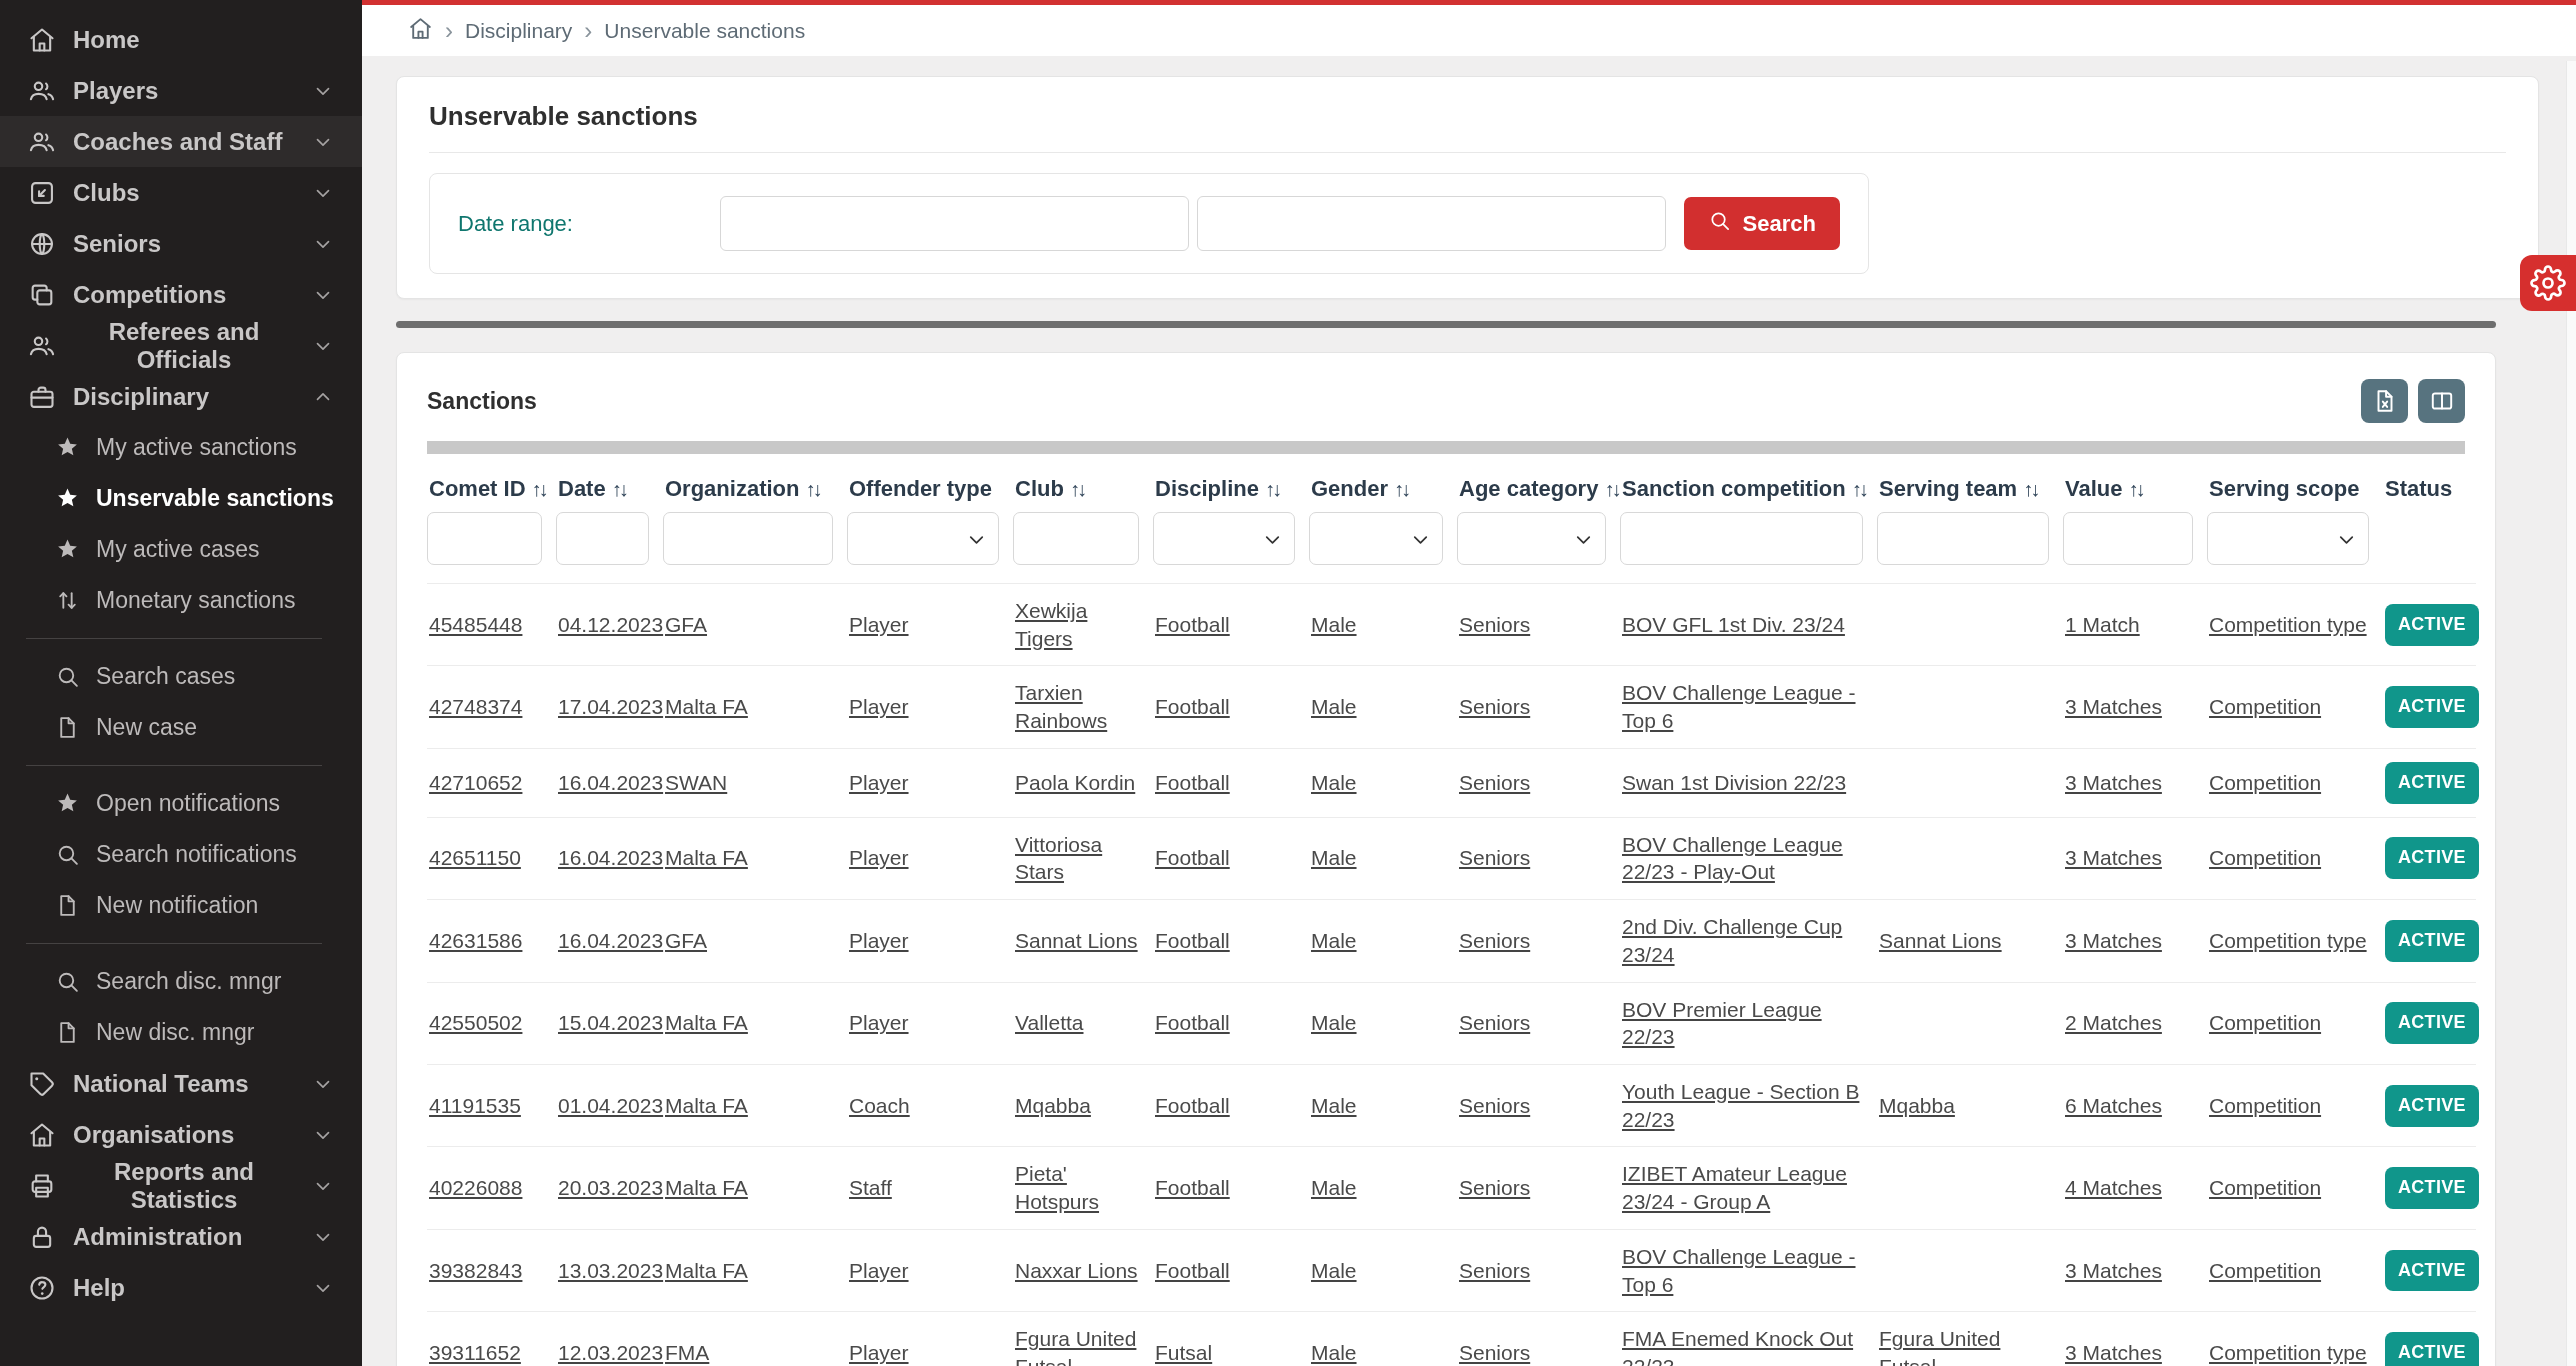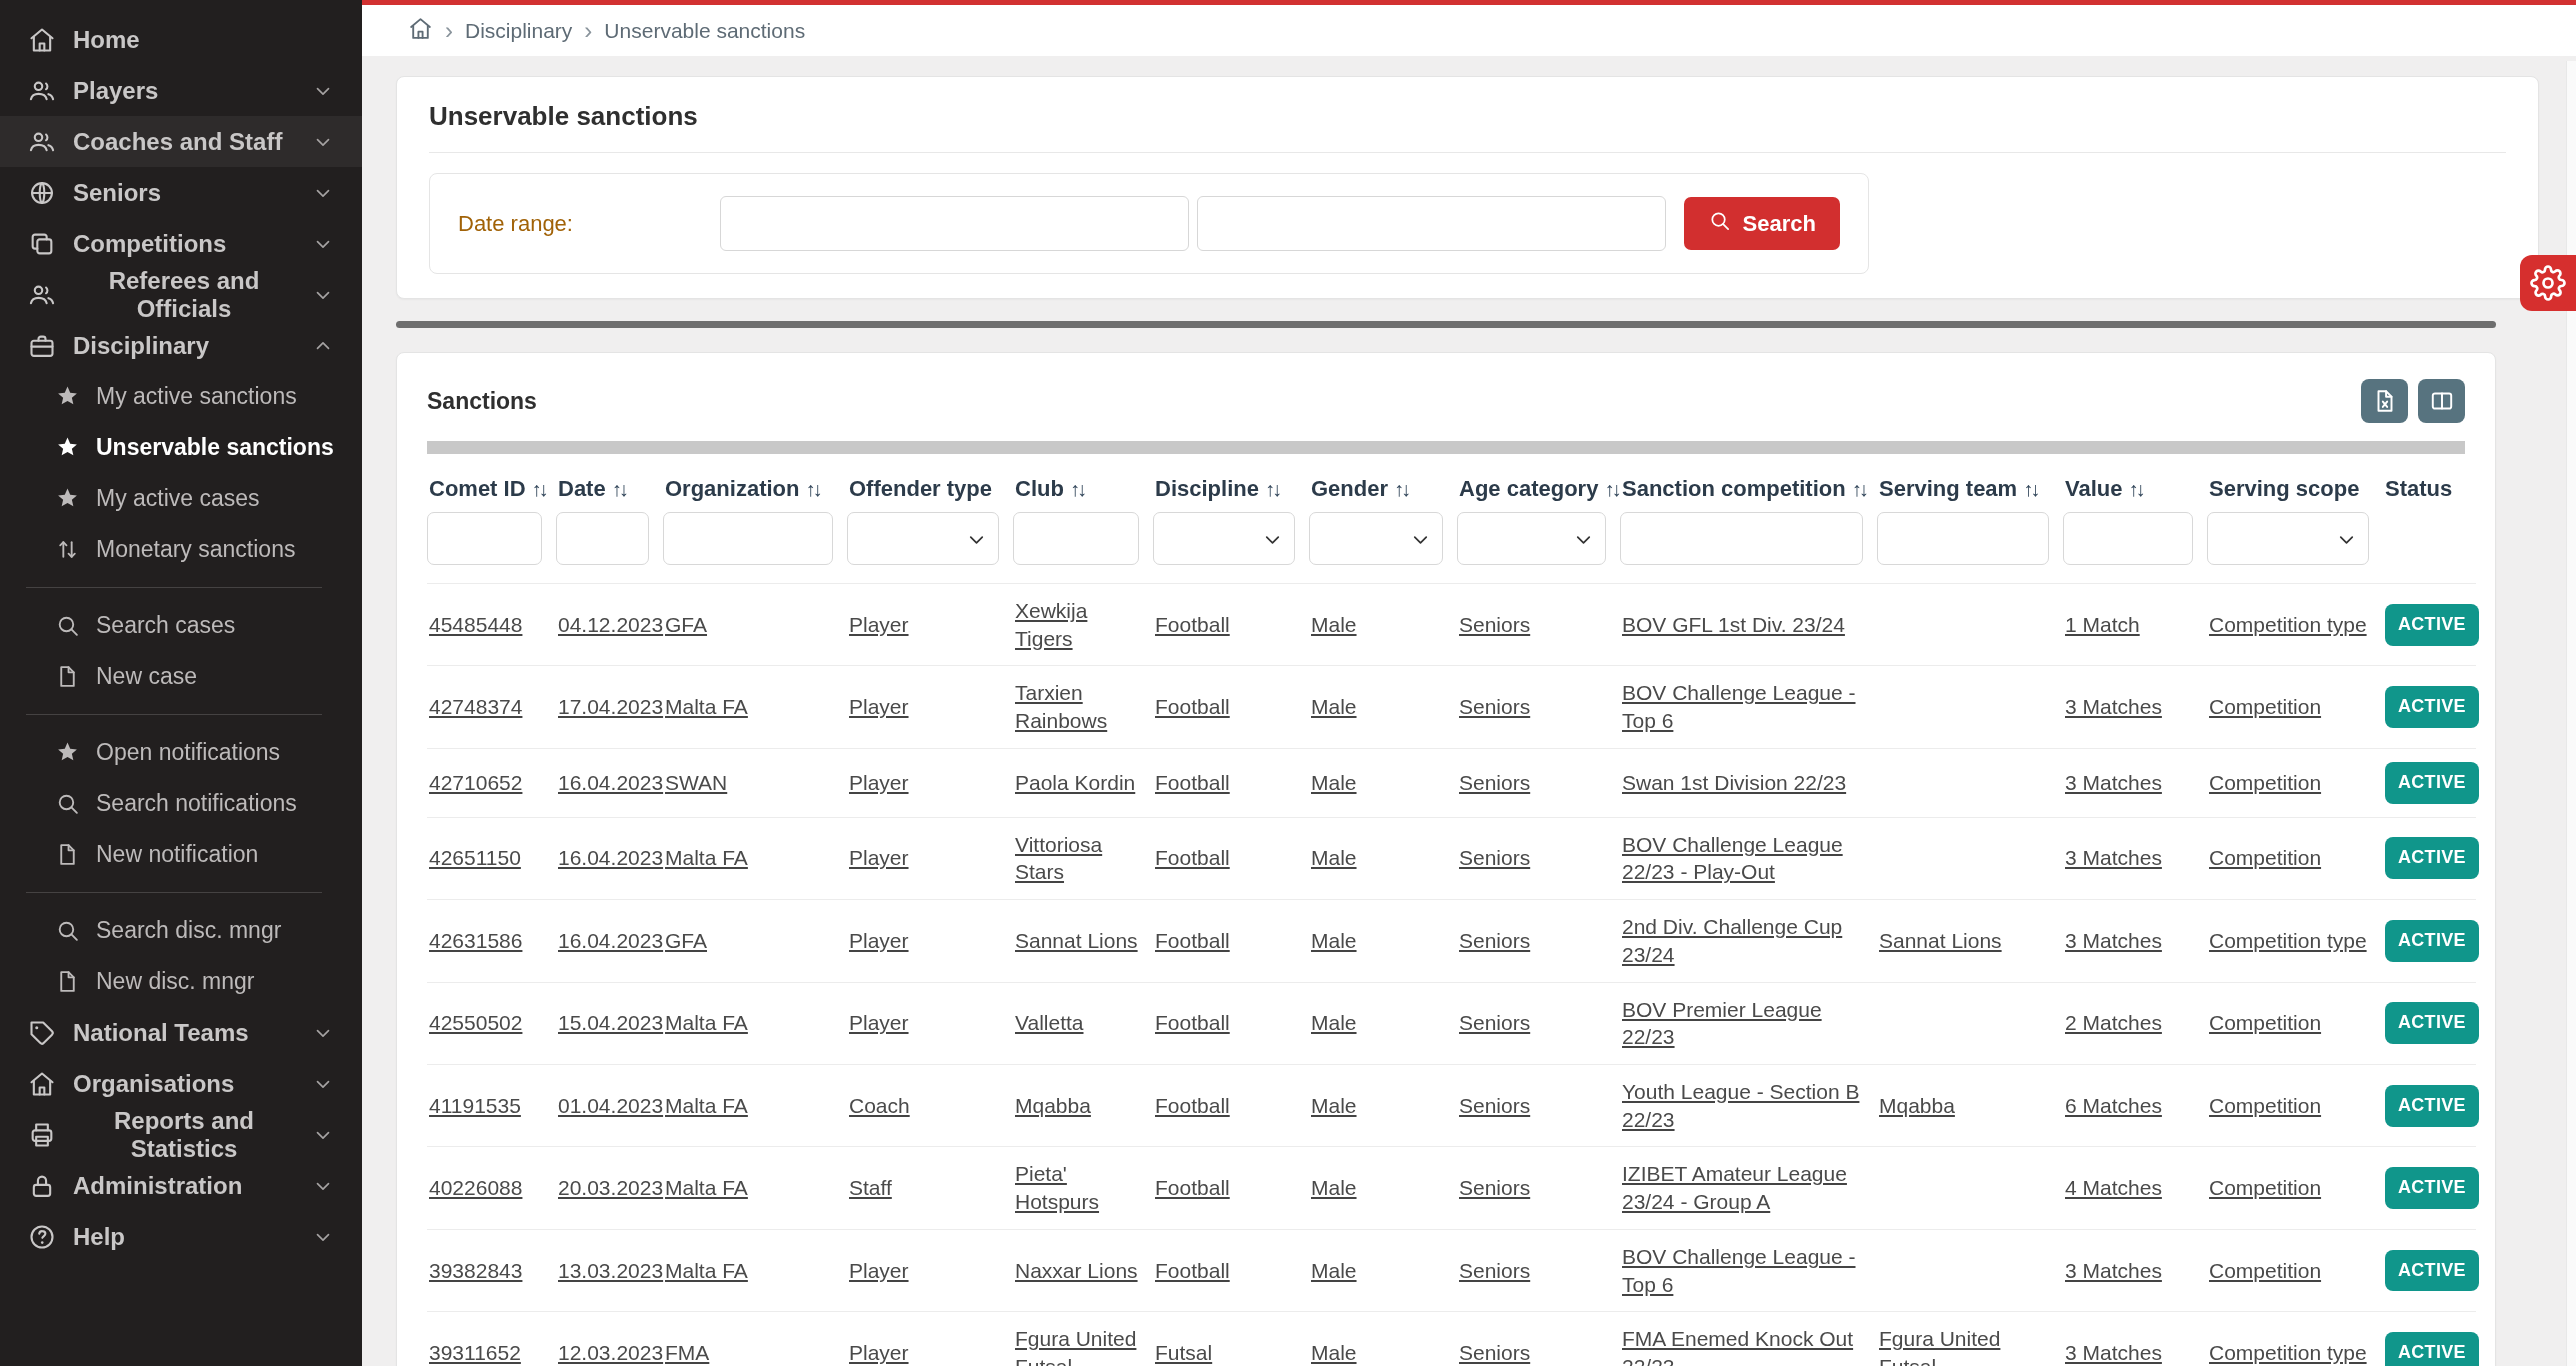--- a/index.html
+++ b/index.html
@@ -24,21 +24,21 @@
   .topbar svg { width:25px; height:25px; color:#5e6b75; }
   .crumb-sep { color:#8a949c; font-size:24px; line-height:1; }
   .crumb { cursor:pointer; }
 
   .content { padding:20px 0 0 34px; }
   .card { background:#fff; border:1px solid #e4e4e4; border-radius:8px; box-shadow:0 1px 2px rgba(0,0,0,.04); }
   .card1 { width:2143px; padding:24px 32px; }
   .page-title { font-size:26px; font-weight:700; color:#2f2f2f; }
   .card1 hr { border:none; border-top:1px solid #e8e8e8; margin-top:20px; }
   .daterange-box { border:1px solid #e5e5e5; border-radius:8px; margin-top:20px; padding:22px 28px; width:1440px; display:flex; align-items:center; }
-  .dr-label { width:269px; font-size:22px; color:#a16207; }
+  .dr-label { width:269px; font-size:22px; color:#0f766e; }
   .dr-input { width:481px; height:55px; border:1px solid #d7d7d7; border-radius:6px; background:#fff; margin-right:8px; font-size:21px; padding:0 14px; }
   .btn-search { margin-left:10px; height:53px; padding:0 24px; background:#d22f2f; border:none; border-radius:7px; color:#fff; font-size:22px; font-weight:700; display:flex; align-items:center; gap:12px; cursor:pointer; }
   .btn-search svg { width:23px; height:23px; }
 
   .hscroll-dark { width:2100px; height:7px; background:#6e6e6e; border-radius:4px; margin-top:22px; }
 
   .card2 { width:2100px; margin-top:24px; padding:26px 30px 12px; }
   .card2-head { display:flex; align-items:center; }
   .card2-title { font-size:23px; font-weight:700; color:#2f2f2f;text-align:right; }
   .head-btns { margin-left:auto; display:flex; gap:10px; }
@@ -91,20 +91,31 @@
             </svg></span>
         </div>
         <div class="side-item highlight">
           <svg viewBox="0 0 24 24" fill="none" stroke="currentColor" stroke-width="1.8" stroke-linecap="round" stroke-linejoin="round">
             <circle cx="9" cy="8" r="3.2"></circle>
             <path d="M2.5 19c.7-3 3-4.5 6.5-4.5s6.3 1.5 7 4.5"></path>
             <path d="M15.5 5.6a3.2 3.2 0 0 1 0 4.9"></path>
             <path d="M17.5 14.7c2.2.5 3.5 1.9 4 4.3"></path>
           </svg>
           <span>Coaches and Staff</span>
+          <span class="chev"><svg viewBox="0 0 24 24" fill="none" stroke="currentColor" stroke-width="1.8" stroke-linecap="round" stroke-linejoin="round" style="width:22px;height:22px">
+              <path d="M6 9.5l6 6 6-6"></path>
+            </svg></span>
+        </div>
+        <div class="side-item">
+          <svg viewBox="0 0 24 24" fill="none" stroke="currentColor" stroke-width="1.8" stroke-linecap="round" stroke-linejoin="round">
+            <rect x="3.5" y="3.5" width="17" height="17" rx="3"></rect>
+            <path d="M14.5 9.5l-5 5"></path>
+            <path d="M9.5 10.5v4h4"></path>
+          </svg>
+          <span>Clubs</span>
           <span class="chev"><svg viewBox="0 0 24 24" fill="none" stroke="currentColor" stroke-width="1.8" stroke-linecap="round" stroke-linejoin="round" style="width:22px;height:22px">
               <path d="M6 9.5l6 6 6-6"></path>
             </svg></span>
         </div>
         <div class="side-item">
           <svg viewBox="0 0 24 24" fill="none" stroke="currentColor" stroke-width="1.8" stroke-linecap="round" stroke-linejoin="round">
             <circle cx="12" cy="12" r="8.5"></circle>
             <path d="M3.5 12h17"></path>
             <path d="M12 3.5c2.6 2.3 2.6 14.7 0 17"></path>
             <path d="M12 3.5c-2.6 2.3-2.6 14.7 0 17"></path>

